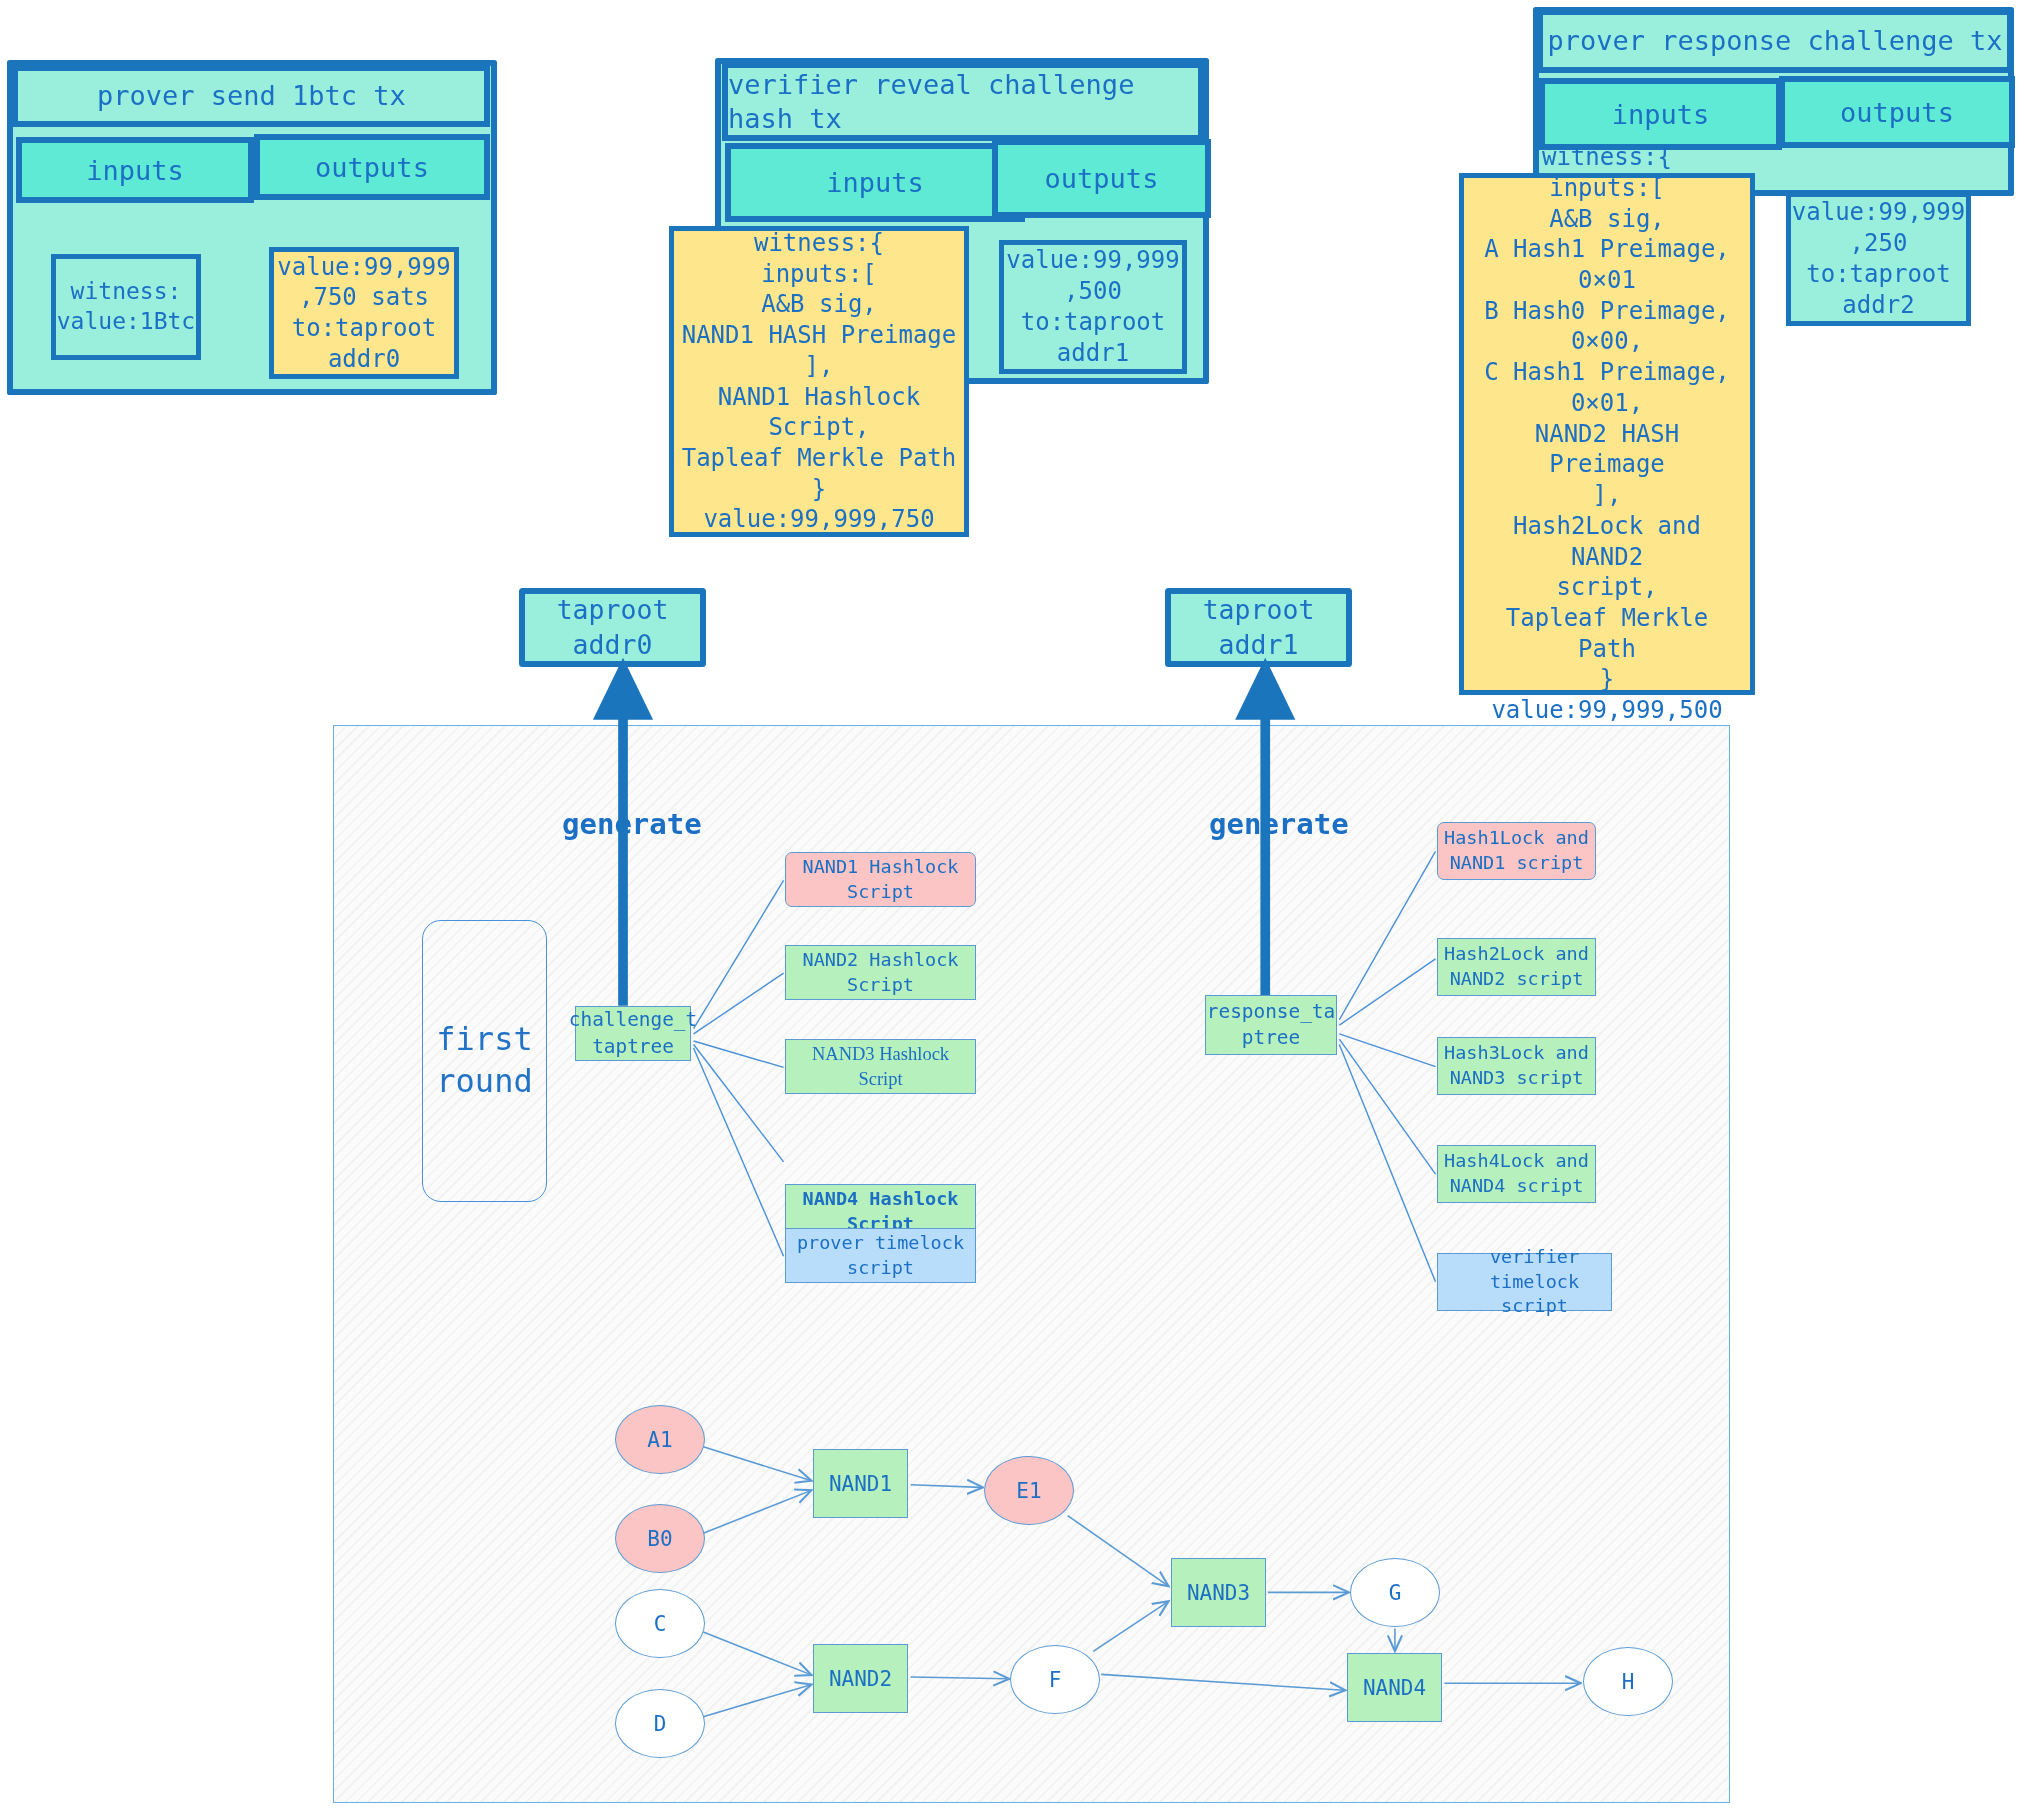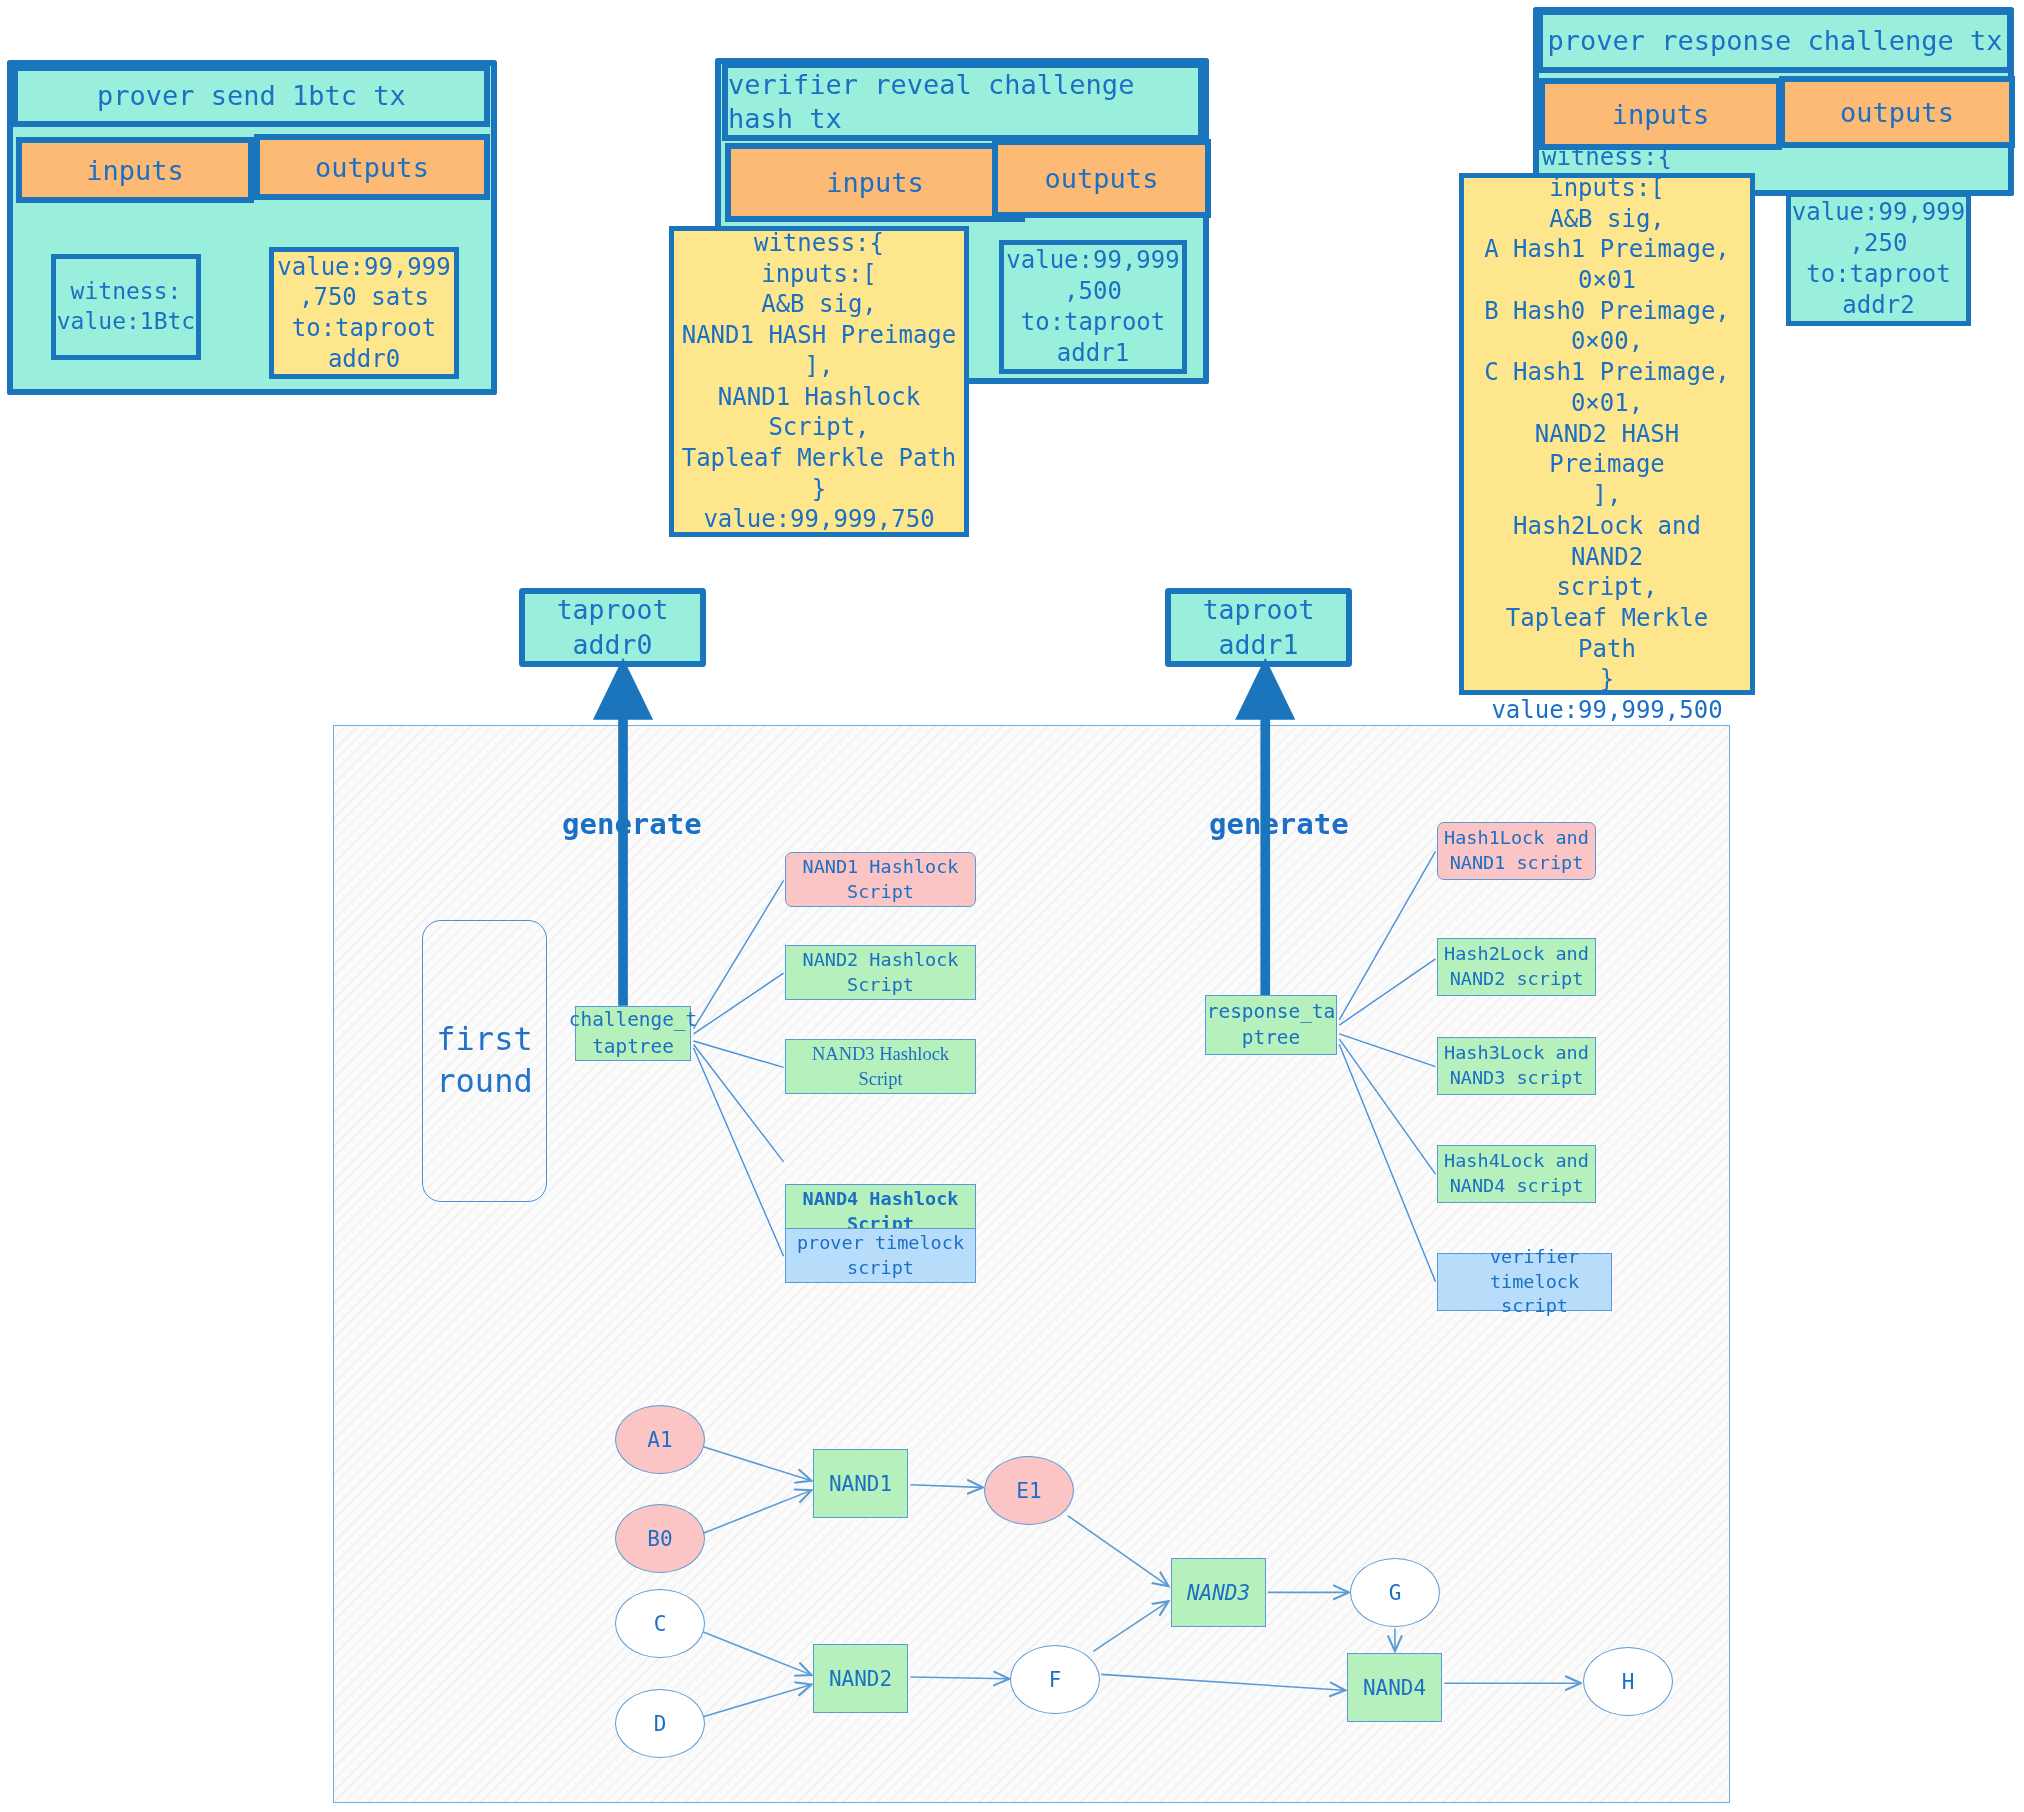--- a/index.html
+++ b/index.html
@@ -21,21 +21,21 @@
   .txtitle{
     position:absolute;
     background:#99efdc;
     border:6.2px solid #1b75bc;
     box-sizing:border-box;
     display:flex;align-items:center;justify-content:center;
     color:#1b6fc4;font-size:27px;line-height:1.25;text-align:left;
   }
   .txcol{
     position:absolute;
-    background:#fdba74;
+    background:#5eead4;
     border:6.2px solid #1b75bc;
     box-sizing:border-box;
     display:flex;align-items:center;justify-content:center;
     color:#1b6fc4;font-size:27px;text-align:center;
   }
   .note{
     position:absolute;
     background:#fde68c;
     border:5.3px solid #1b75bc;
     box-sizing:border-box;
@@ -230,21 +230,21 @@
   <div class="leaf blue" style="left:1437px;top:1253px;width:175px;height:58px;padding-left:20px;">verifier timelock
 script</div>
 
   <div class="cnode ellipse pink" style="left:615px;top:1405px;width:90px;height:69px;">A1</div>
   <div class="cnode ellipse pink" style="left:615px;top:1504px;width:90px;height:69px;">B0</div>
   <div class="cnode ellipse" style="left:615px;top:1589px;width:90px;height:69px;">C</div>
   <div class="cnode ellipse" style="left:615px;top:1689px;width:90px;height:69px;">D</div>
 
   <div class="cnode rect" style="left:813px;top:1449px;width:95px;height:69px;">NAND1</div>
   <div class="cnode rect" style="left:813px;top:1644px;width:95px;height:69px;">NAND2</div>
-  <div class="cnode rect" style="left:1171px;top:1558px;width:95px;height:69px;font-style:italic;">NAND3</div>
+  <div class="cnode rect" style="left:1171px;top:1558px;width:95px;height:69px;">NAND3</div>
   <div class="cnode rect" style="left:1347px;top:1653px;width:95px;height:69px;">NAND4</div>
 
   <div class="cnode ellipse pink" style="left:984px;top:1456px;width:90px;height:69px;">E1</div>
   <div class="cnode ellipse" style="left:1010px;top:1645px;width:90px;height:69px;">F</div>
   <div class="cnode ellipse" style="left:1350px;top:1558px;width:90px;height:69px;">G</div>
   <div class="cnode ellipse" style="left:1583px;top:1647px;width:90px;height:69px;">H</div>
 
   <svg class="overlay" viewBox="0 0 2295 2054">
     <defs>
       <marker id="arrThin" markerWidth="11" markerHeight="11" refX="9" refY="5.5" orient="auto" markerUnits="strokeWidth">

